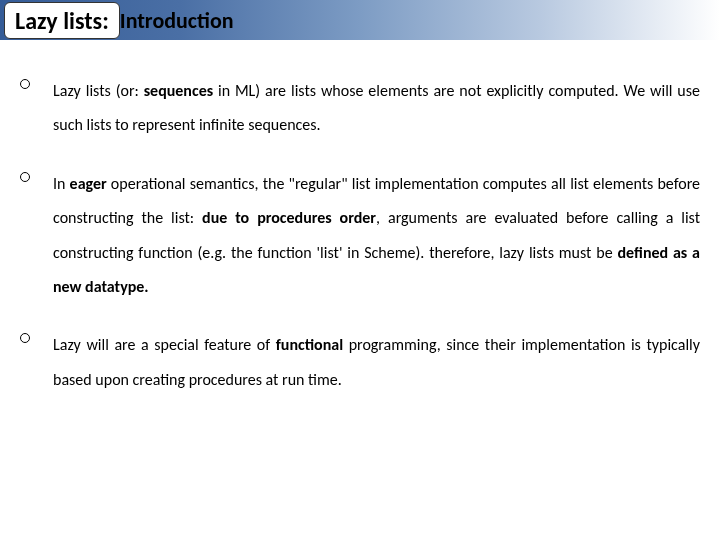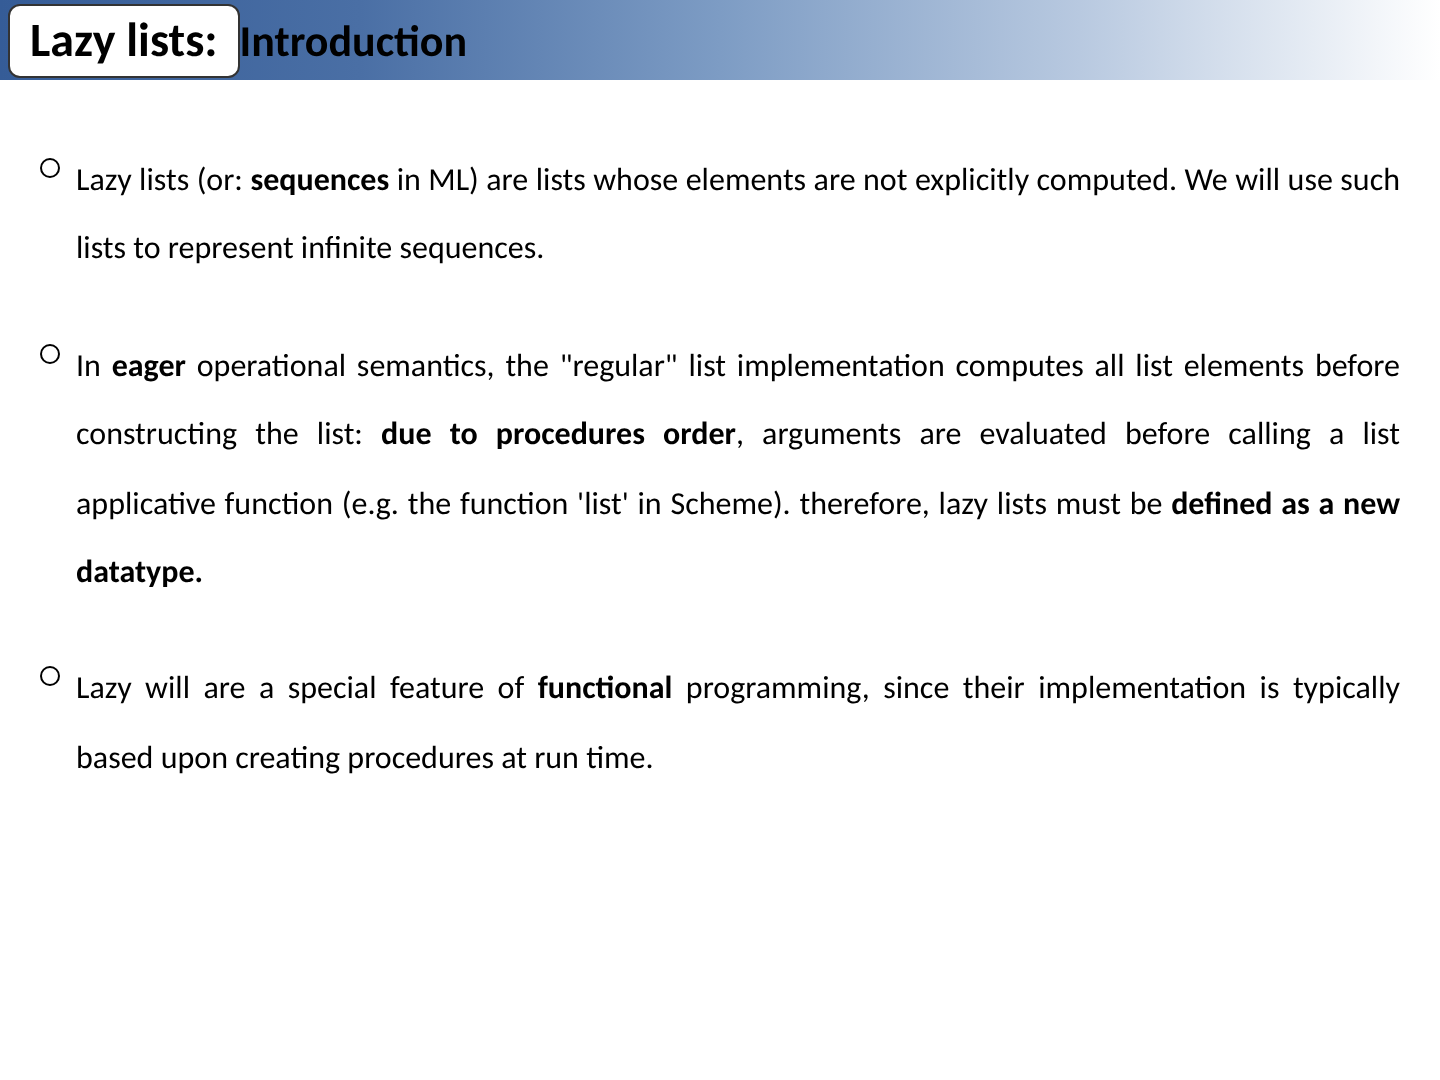--- a/index.html
+++ b/index.html
@@ -14,21 +14,21 @@
     background: #fff; color: #000;
     border: 1px solid #333; border-radius: 6px;
     padding: 3px 10px; margin-left: 4px;
     font-size: 24px; font-weight: 700;
     display: inline-block;
   }
   .title {
     color: #000; font-size: 22px; font-weight: 700;
   }
   .content { padding: 34px 20px 10px 20px; }
-  .bullet-row { display: flex; align-items: flex-start; margin-bottom: 24px; }
+  .bullet-row { display: flex; align-items: flex-start; margin-bottom: 24px; gap: 15px; }
   .bullet-marker {
     width: 10px; height: 10px; border: 1.5px solid #000; border-radius: 50%;
     flex: 0 0 10px; margin-top: 5px; margin-right: 8px; background: #fff;
   }
   .bullet-text {
     color: #000; font-size: 16px; line-height: 2.15;
     text-align: justify; flex: 1;
   }
   b { font-weight: 700; }
 </style>
@@ -46,21 +46,21 @@
     <div class="bullet-row">
       <span class="bullet-marker"></span>
       <div class="bullet-text">
         <span>Lazy lists (or: </span><b>sequences</b><span> in ML) are lists whose elements are not explicitly computed. We will use such lists to represent infinite sequences.</span>
       </div>
     </div>
 
     <div class="bullet-row">
       <span class="bullet-marker"></span>
       <div class="bullet-text">
-        <span>In </span><b>eager</b><span> operational semantics, the "regular" list implementation computes all list elements before constructing the list: </span><b>due to procedures order</b><span>, arguments are evaluated before calling a list applicative function (e.g. the function 'list' in Scheme). therefore, lazy lists must be </span><b>defined as a new datatype.</b>
+        <span>In </span><b>eager</b><span> operational semantics, the "regular" list implementation computes all list elements before constructing the list: </span><b>due to procedures order</b><span>, arguments are evaluated before calling a list constructing function (e.g. the function 'list' in Scheme). therefore, lazy lists must be </span><b>defined as a new datatype.</b>
       </div>
     </div>
 
     <div class="bullet-row">
       <span class="bullet-marker"></span>
       <div class="bullet-text">
         <span>Lazy will are a special feature of </span><b>functional</b><span> programming, since their implementation is typically based upon creating procedures at run time.</span>
       </div>
     </div>
 

